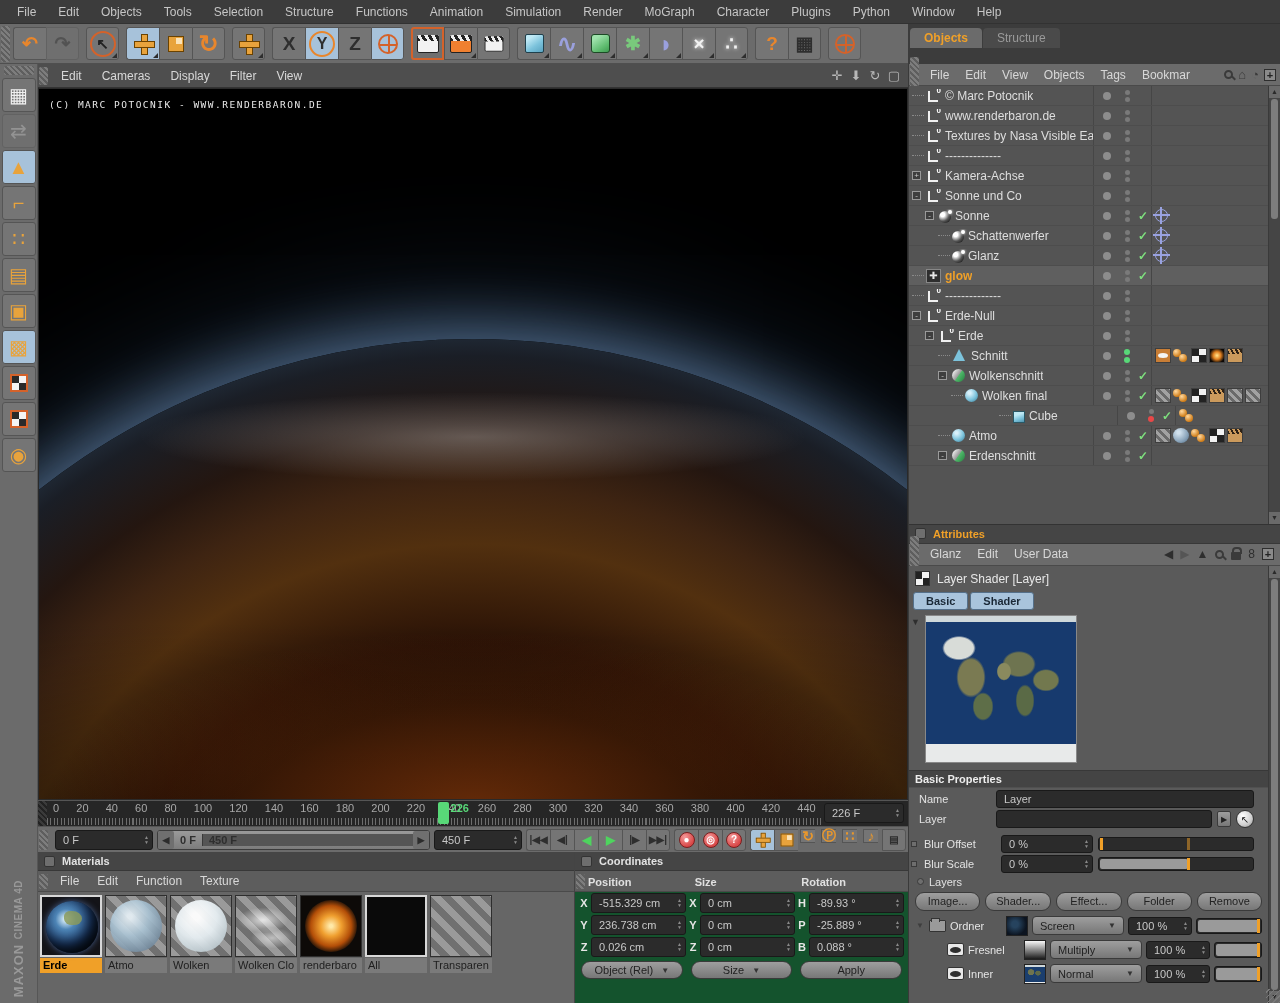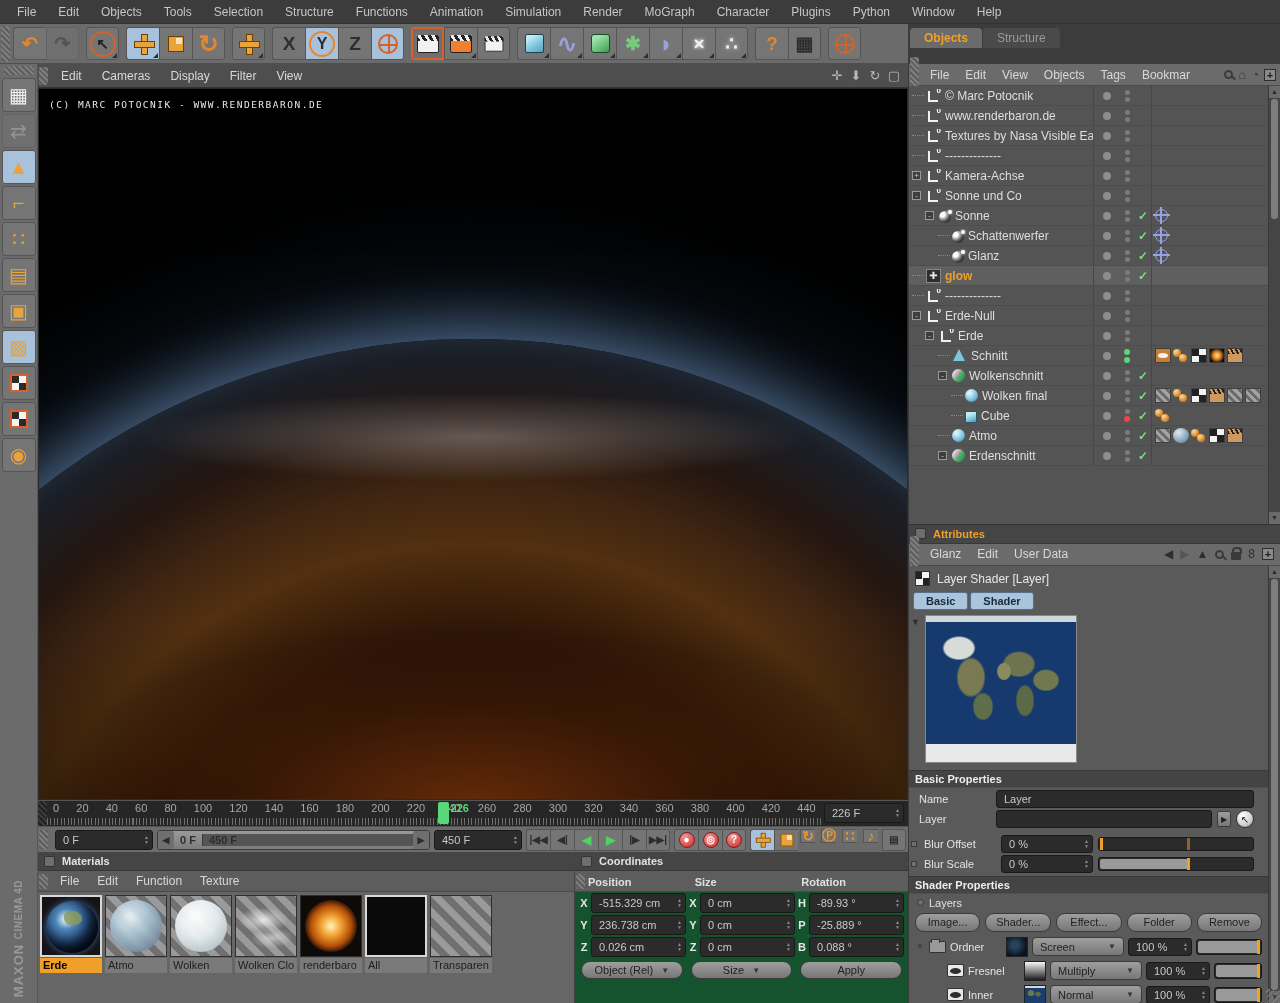--- a/index.html
+++ b/index.html
@@ -941,21 +941,21 @@
               <span class="tags">
                 <span class="tag t-stripes"></span>
                 <span class="tag t-phong"></span>
                 <span class="tag t-checker"></span>
                 <span class="tag t-render"></span>
                 <span class="tag t-stripes"></span>
                 <span class="tag t-stripes"></span>
               </span>
             </div>
             <div class="trow">
-              <span class="lz" style="padding-left: 42px;">
+              <span class="lz" style="padding-left: 66px; margin-left: 24px;">
                 <span class="xps"></span>
                 <span class="oic oi-cube"></span>
                 <span class="tl">Cube</span>
               </span>
               <span class="dotc">
                 <i></i>
               </span>
               <span class="vdots">
                 <i class="vd"></i>
                 <i class="vd r"></i>
@@ -1083,21 +1083,20 @@
           <div class="field" style="max-width:92px">
               <span class="val">0 %</span>
               <span class="spin">▲<br>▼</span>
             </div>
           <div class="slider">
               <span class="fill" style="width:57%"></span>
               <span class="mark" style="left:57%"></span>
             </div>
         </div>
 
-        <div class="sechead">Shader Properties</div>
         <div class="layersrow">
           <span class="cdot"></span>
           <span>Layers</span>
         </div>
         <div class="abuttons">
             <div class="pill">Image...</div>
             <div class="pill">Shader...</div>
             <div class="pill">Effect...</div>
             <div class="pill">Folder</div>
             <div class="pill">Remove</div>

